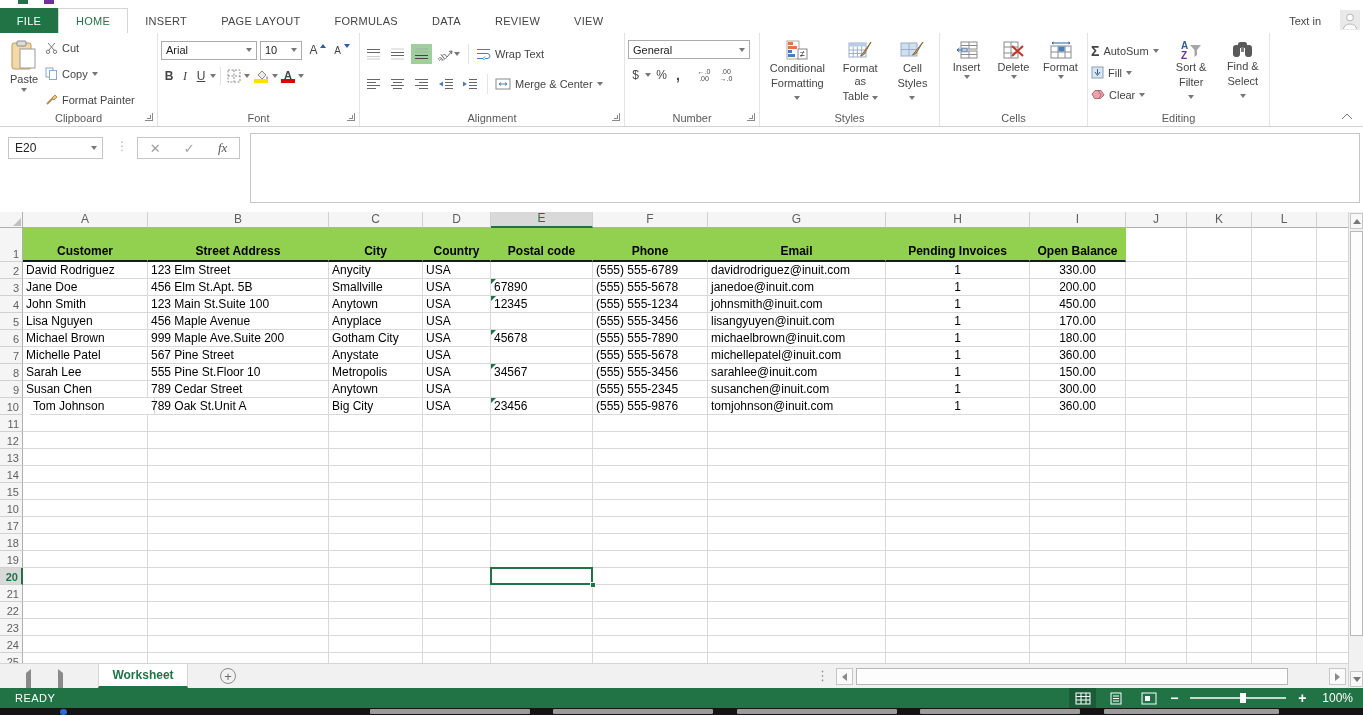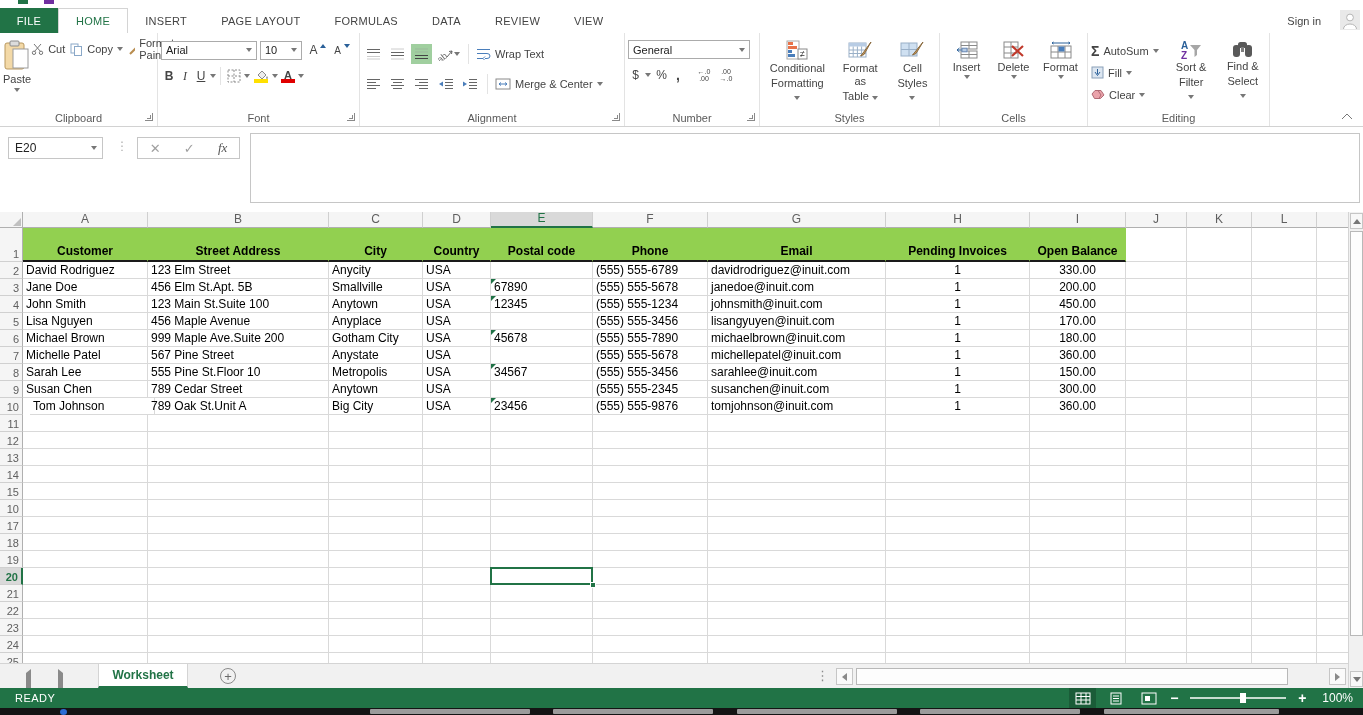--- a/index.html
+++ b/index.html
@@ -16,21 +16,21 @@
   .signin{position:absolute;right:42px;top:0;height:25px;display:flex;align-items:center;font-size:11px;color:#444}
   .avatarbox{position:absolute;right:3px;top:2px;}
   
   .ribbon{position:absolute;top:33px;left:0;width:100%;height:93px;background:#fff;border-bottom:1px solid #d2d2d2;display:flex;}
   .rgroup{position:relative;height:93px;border-right:1px solid #e3e3e3;flex:none;box-sizing:border-box}
   .rbody{height:74px;display:flex;padding:2px 3px 0 3px;box-sizing:border-box}
   .glabel{position:absolute;bottom:2px;left:0;right:0;text-align:center;font-size:11px;color:#595959}
   .launcher{position:absolute;right:4px;bottom:5px;width:7px;height:7px;border-right:1px solid #8a8a8a;border-bottom:1px solid #8a8a8a}
   .launcher::before{content:"";position:absolute;right:1px;bottom:1px;width:3px;height:3px;border-right:1px solid #8a8a8a;border-bottom:1px solid #8a8a8a}
   .bigv{width:42px;display:flex;flex-direction:column;align-items:center;padding-top:5px;gap:3px;font-size:11px;color:#444}
-  .scol{display:flex;flex-direction:row;padding-top:5px;gap:5px}
+  .scol{display:flex;flex-direction:column;padding-top:5px;gap:11px}
   .sbtn{display:flex;align-items:center;gap:4px;font-size:11px;color:#444;height:18px}
   .fcol{display:flex;flex-direction:column;gap:6px;padding-top:5px;width:100%}
   .frow{display:flex;align-items:center;gap:3px}
   .combo{height:19px;border:1px solid #ababab;background:#fff;font-size:11px;color:#222;display:flex;align-items:center;justify-content:space-between;padding:0 4px;box-sizing:border-box}
   .gbtn{font-size:12px;color:#444;width:16px;text-align:center}
   .bold{font-weight:bold}.ital{font-style:italic;font-family:"Liberation Serif",serif}.undl{text-decoration:underline}
   .colorbar{width:14px;height:4px;margin-top:-1px}
   .stackbtn{display:flex;flex-direction:column;align-items:center;justify-content:center}
   .ibtn{width:21px;height:20px;display:flex;align-items:center;justify-content:center;flex:none}
   .ibtn.active{background:#a0cf9f}
@@ -110,21 +110,21 @@
   <div class="tabrow">
     <div class="rtab filetab">FILE</div>
     <div class="rtab active">HOME</div>
     <div class="rtab">INSERT</div>
     <div class="rtab">PAGE LAYOUT</div>
     <div class="rtab">FORMULAS</div>
     <div class="rtab">DATA</div>
     <div class="rtab">REVIEW</div>
     <div class="rtab">VIEW</div>
     <div class="signin">
-        <span>Sign in</span>
+        <span>Text in</span>
       </div>
     <div class="avatarbox">
       <svg width="20" height="20">
           <rect width="20" height="20" fill="#e9e9e9"></rect>
           <circle cx="10" cy="7.5" r="3.4" fill="#fff" stroke="#b5b5b5"></circle>
           <path d="M3.5 19 a6.5 5 0 0 1 13 0" fill="#fff" stroke="#b5b5b5"></path>
         </svg>
     </div>
   </div>
 

